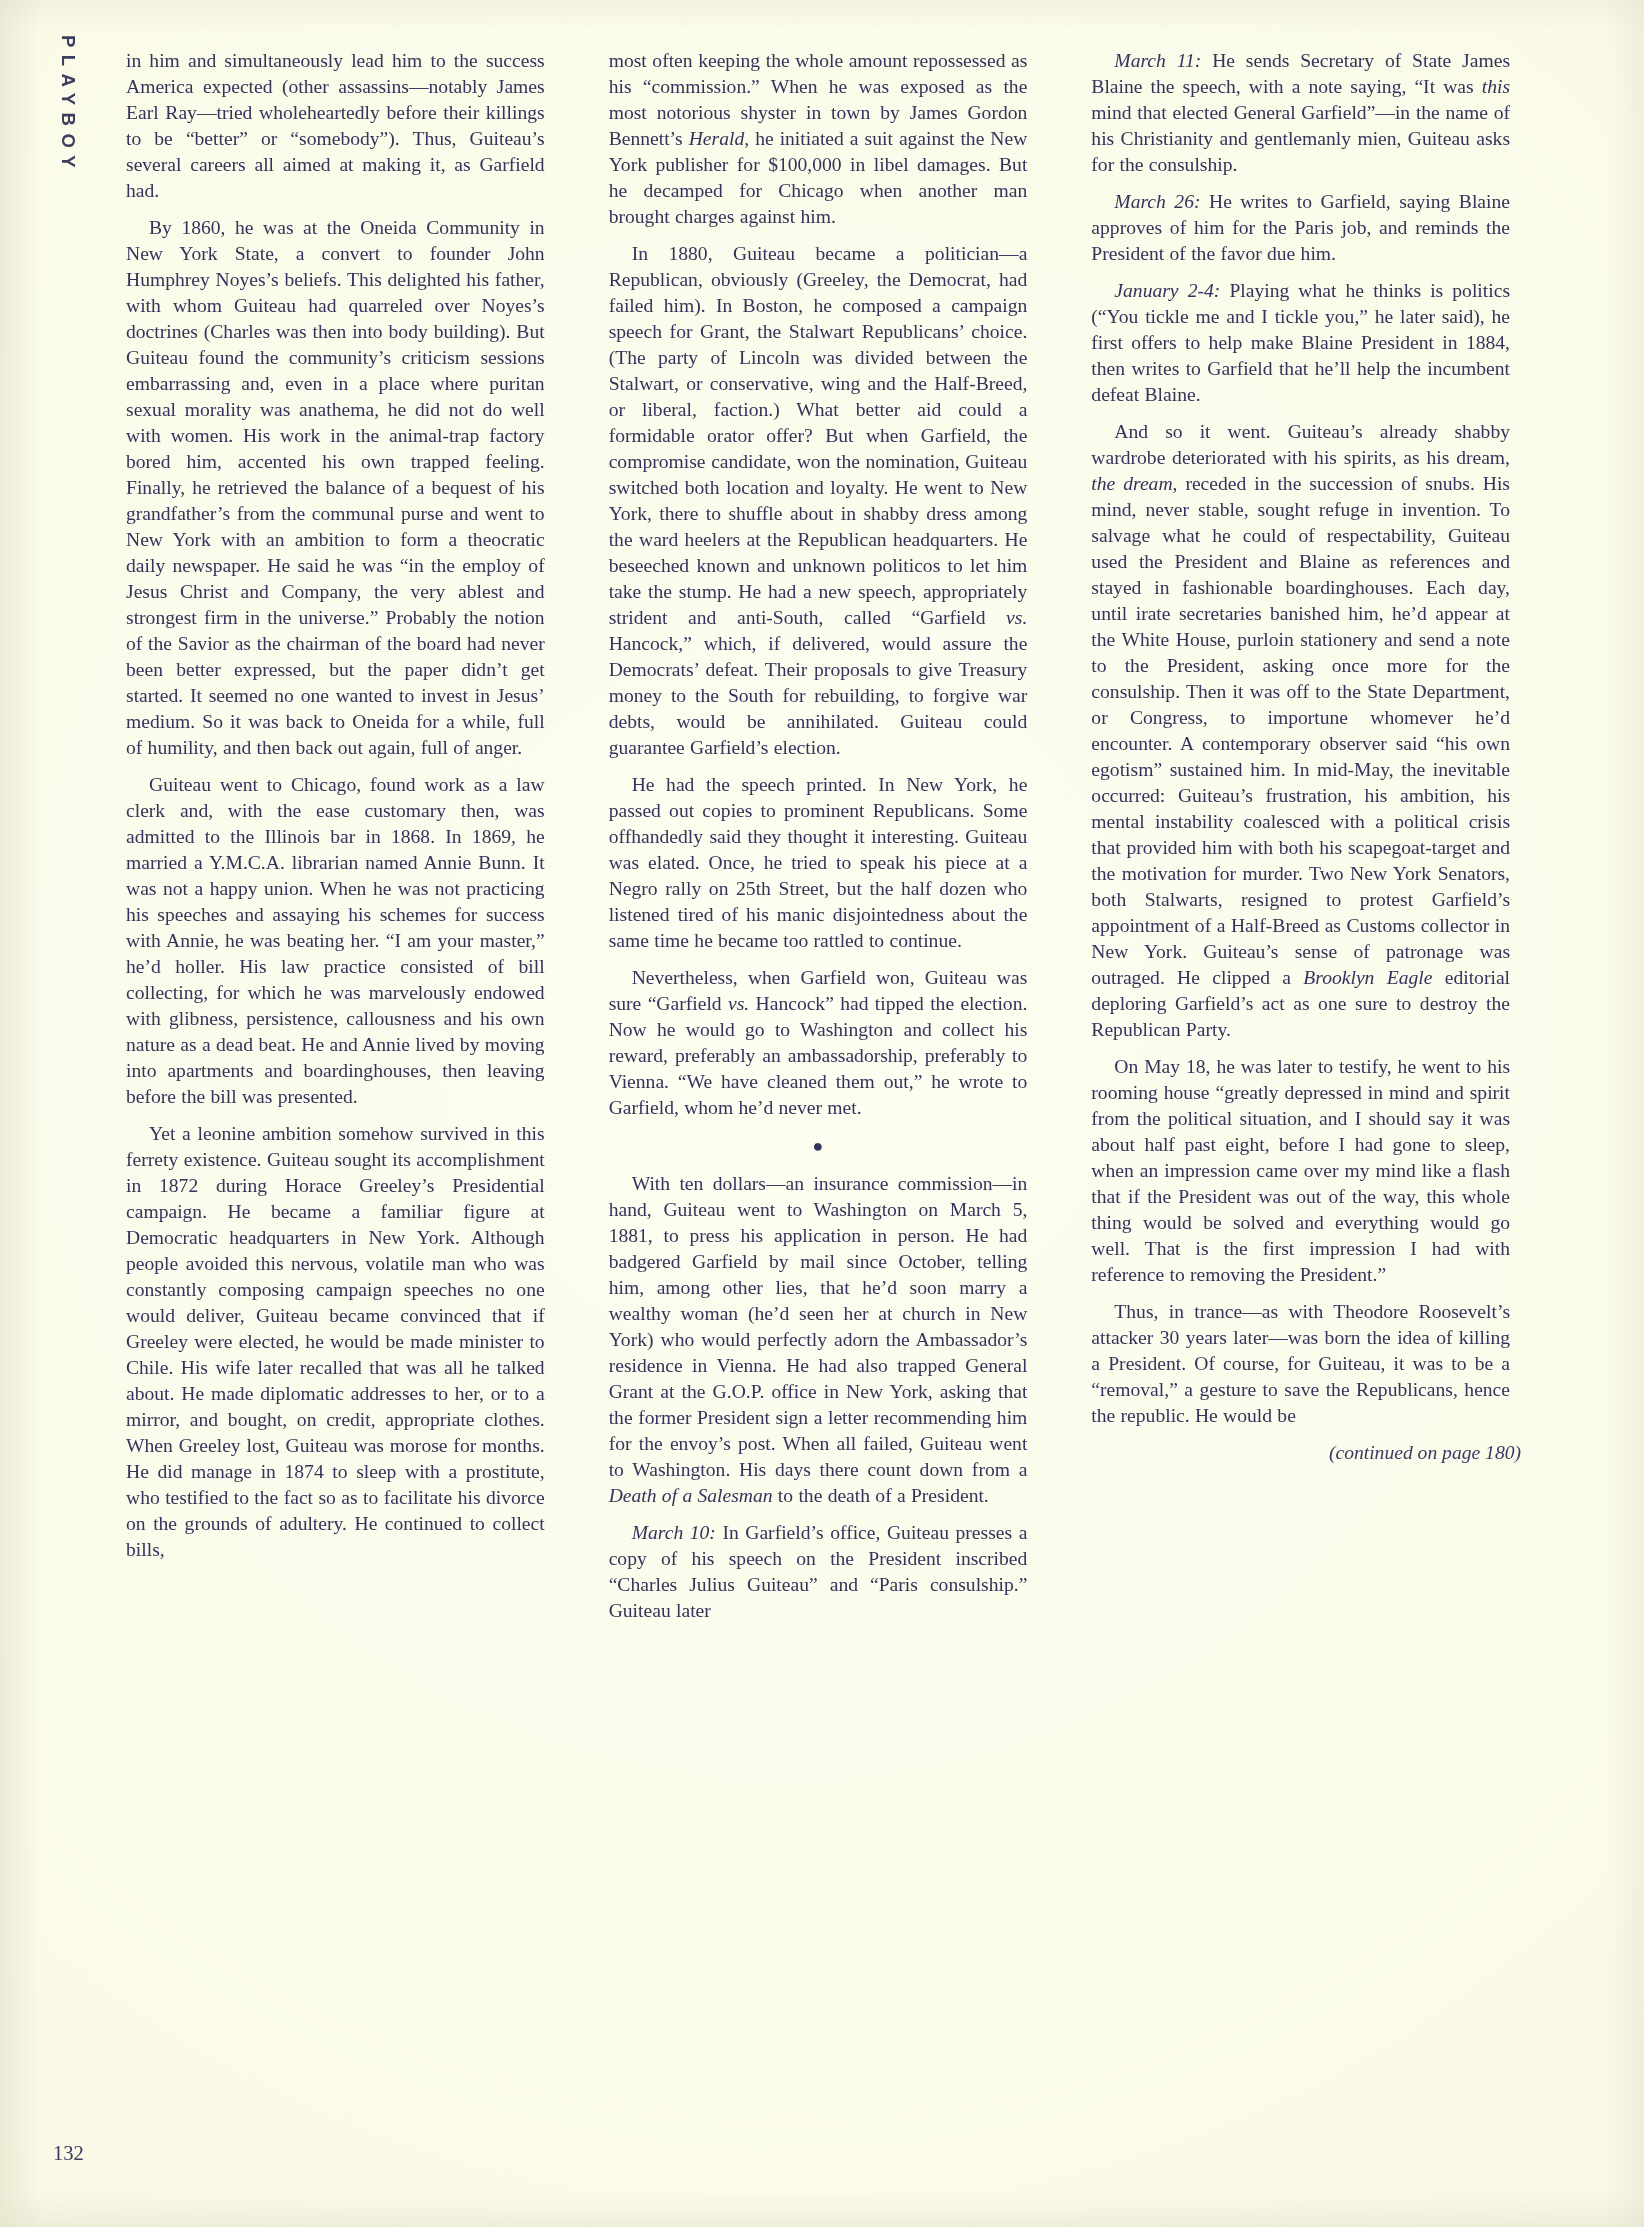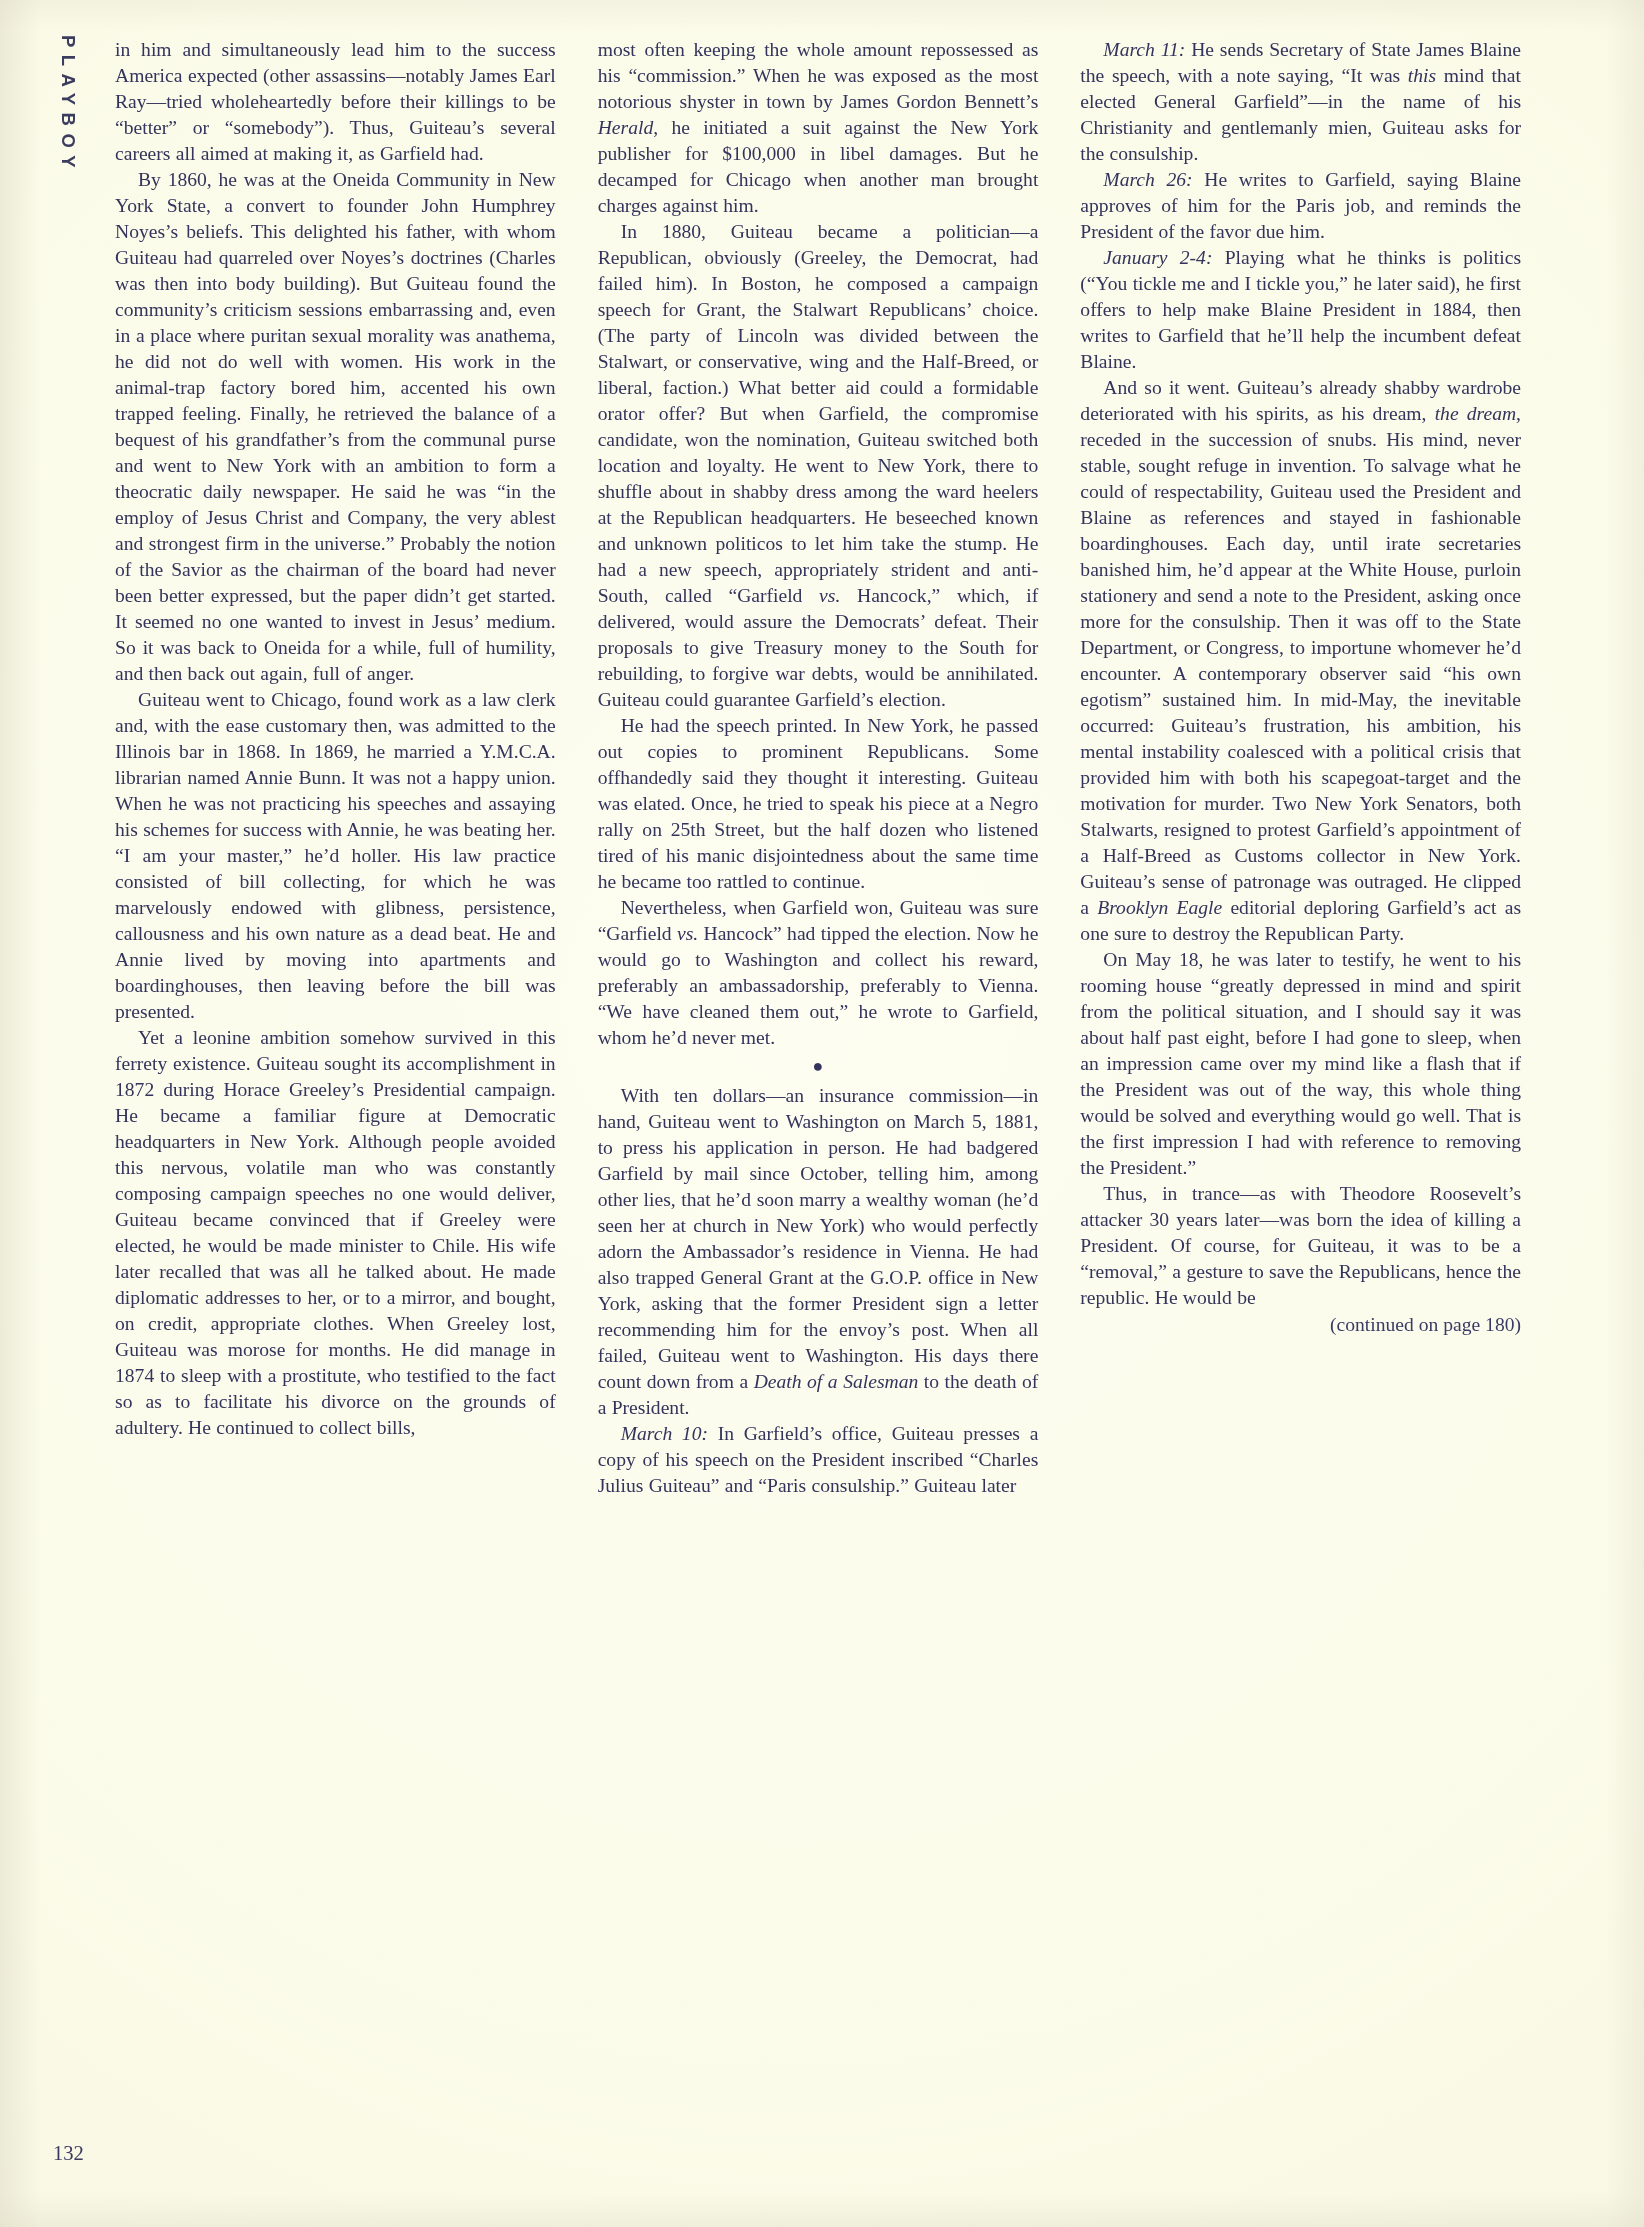--- a/index.html
+++ b/index.html
@@ -72,21 +72,21 @@
     height: 2069px;
     display: flex;
     gap: 42px;
   }
   .col {
     width: 212px;
     flex: 1 1 0;
   }
 
   .col p {
-    margin: 0;
+    margin: 11px;
     text-align: justify;
     text-justify: inter-word;
     font-size: 19.6px;
     line-height: 26px;
     color: #33335c;
     text-indent: 23px;
     hyphens: none;
     -webkit-hyphens: none;
     word-spacing: 0.02em;
   }
@@ -112,20 +112,21 @@
     top: 2132px;
     font-size: 20.6px;
     line-height: 26px;
     color: #3a3a60;
     font-family: "Liberation Serif", "DejaVu Serif", serif;
     margin-top: 8px;
   }
 
   .continued {
     text-align: right;
+    font-style: italic;
     font-size: 19.6px;
     line-height: 26px;
     color: #3a3a66;
     margin-top: 1.4px;
   }
 
   
   .speckle {
     position: absolute;
     inset: 0;

